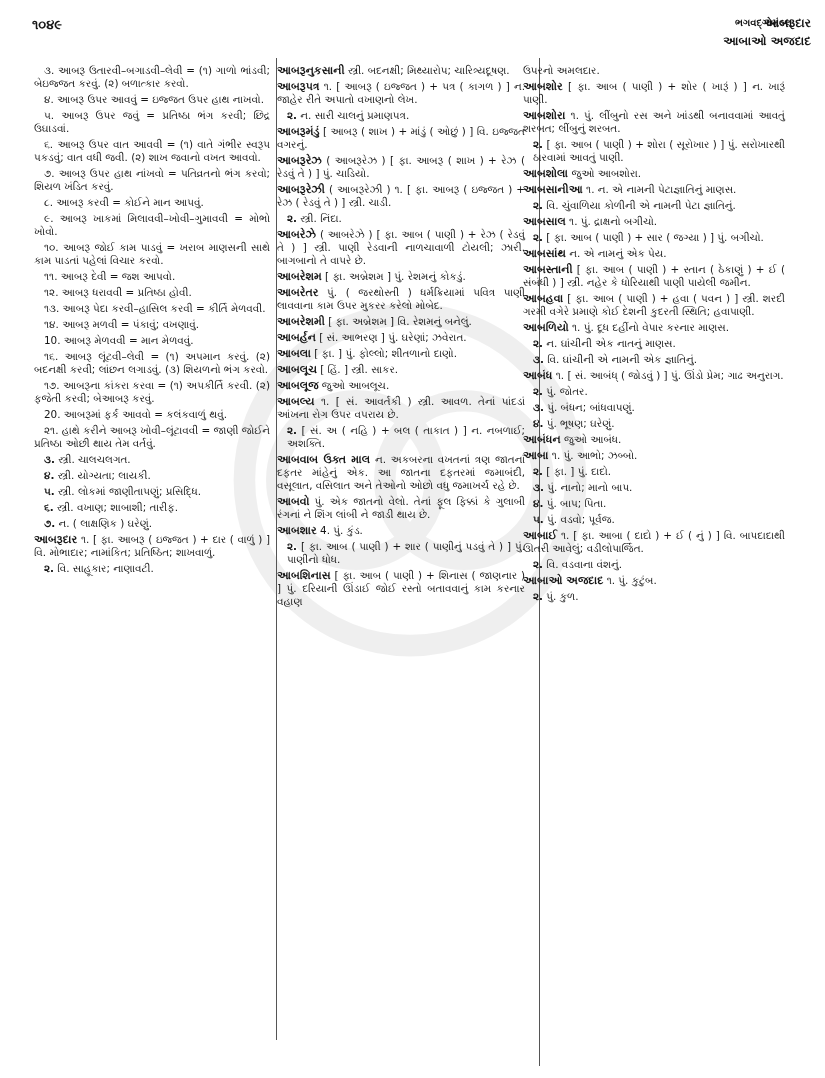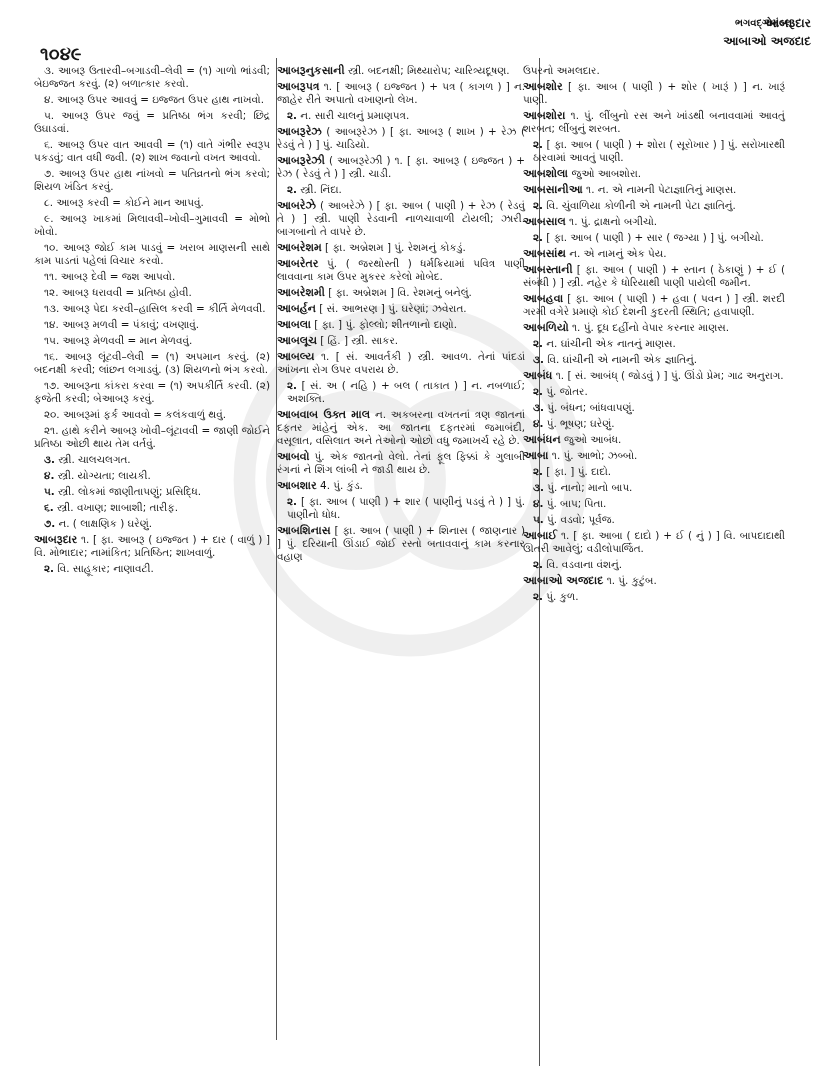--- a/index.html
+++ b/index.html
@@ -7,21 +7,21 @@
     width:825px; height:1078px; background:#ffffff; color:#151515;
     font-family: "DejaVu Sans", "Liberation Sans", sans-serif;
     position:relative; overflow:hidden;
   }
   .page { position:absolute; left:0; top:0; width:825px; height:1078px; }
   .watermark {
     position:absolute; left:230px; top:300px; width:360px; height:360px;
     pointer-events:none; opacity:0.06;
   }
   .hdr { position:absolute; top:0; left:0; width:825px; height:60px; }
-  .hdr .pageno { position:absolute; left:40px; top:17px; font-size:18px; font-weight:bold;margin-top:26px; }
+  .hdr .pageno { position:absolute; left:32px; top:17px; font-size:13px; font-weight:bold; }
   .hdr .title { position:absolute; left:0; width:792px; text-align:right; top:17px; font-size:10px; font-weight:bold; }
   .hdr .guide1 { position:absolute; right:14px; top:16px; font-size:12px; font-weight:bold; }
   .hdr .guide2 { position:absolute; right:14px; top:34px; font-size:12px; font-weight:bold; }
 
   .col { position:absolute; top:64px; font-size:10.4px; line-height:13px; }
   .col1 { left:34px; width:236px; }
   .col2 { left:277px; width:248px; }
   .col3 { left:523px; width:262px; }
   .rule { position:absolute; top:58px; width:1px; background:#555; }
   .rule1 { left:276px; height:982px; }
@@ -59,47 +59,49 @@
       <div class="entry cont">૫. આબરૂ ઉપર જવું = પ્રતિષ્ઠા ભંગ કરવી; છિદ્ર ઉઘાડવાં.</div>
       <div class="entry cont">૬. આબરૂ ઉપર વાત આવવી = (૧) વાતે ગંભીર સ્વરૂપ પકડવું; વાત વધી જવી. (૨) શાખ જવાનો વખત આવવો.</div>
       <div class="entry cont">૭. આબરૂ ઉપર હાથ નાંખવો = પતિવ્રતનો ભંગ કરવો; શિયળ ખંડિત કરવું.</div>
       <div class="entry cont">૮. આબરૂ કરવી = કોઈને માન આપવું.</div>
       <div class="entry cont">૯. આબરૂ ખાકમાં મિલાવવી–ખોવી–ગુમાવવી = મોભો ખોવો.</div>
       <div class="entry cont">૧૦. આબરૂ જોઈ કામ પાડવું = ખરાબ માણસની સાથે કામ પાડતાં પહેલાં વિચાર કરવો.</div>
       <div class="entry cont">૧૧. આબરૂ દેવી = જશ આપવો.</div>
       <div class="entry cont">૧૨. આબરૂ ધરાવવી = પ્રતિષ્ઠા હોવી.</div>
       <div class="entry cont">૧૩. આબરૂ પેદા કરવી–હાસિલ કરવી = કીર્તિ મેળવવી.</div>
       <div class="entry cont">૧૪. આબરૂ મળવી = પંકાવું; વખણાવું.</div>
-      <div class="entry cont">૧૫. આબરૂ મેળવવી = માન મેળવવું.</div>
+      <div class="entry cont">10. આબરૂ મેળવવી = માન મેળવવું.</div>
       <div class="entry cont">૧૬. આબરૂ લૂંટવી–લેવી = (૧) અપમાન કરવું. (૨) બદનક્ષી કરવી; લાંછન લગાડવું. (૩) શિયળનો ભંગ કરવો.</div>
       <div class="entry cont">૧૭. આબરૂના કાંકરા કરવા = (૧) અપકીર્તિ કરવી. (૨) ફજેતી કરવી; બેઆબરૂ કરવું.</div>
-      <div class="entry cont">૨૦. આબરૂમાં ફર્ક આવવો = કલંકવાળું થવું.</div>
+      <div class="entry cont">20. આબરૂમાં ફર્ક આવવો = કલંકવાળું થવું.</div>
       <div class="entry cont">૨૧. હાથે કરીને આબરૂ ખોવી–લૂંટાવવી = જાણી જોઈને પ્રતિષ્ઠા ઓછી થાય તેમ વર્તવું.</div>
       <div class="entry sub"><span class="num">૩.</span> <span>સ્ત્રી. ચાલચલગત.</span></div>
       <div class="entry sub"><span class="num">૪.</span> <span>સ્ત્રી. યોગ્યતા; લાયકી.</span></div>
       <div class="entry sub"><span class="num">૫.</span> <span>સ્ત્રી. લોકમાં જાણીતાપણું; પ્રસિદ્ધિ.</span></div>
       <div class="entry sub"><span class="num">૬.</span> <span>સ્ત્રી. વખાણ; શાબાશી; તારીફ.</span></div>
       <div class="entry sub"><span class="num">૭.</span> <span>ન. ( લાક્ષણિક ) ઘરેણું.</span></div>
       <div class="entry"><span class="hw">આબરૂદાર</span> <span>૧. [ ફા. આબરૂ ( ઇજ્જત ) + દાર ( વાળું ) ] વિ. મોભાદાર; નામાંકિત; પ્રતિષ્ઠિત; શાખવાળું.</span></div>
       <div class="entry sub"><span class="num">૨.</span> <span>વિ. સાહૂકાર; નાણાવટી.</span></div>
     </div>
   <div class="col col2">
       <div class="entry"><span class="hw">આબરૂનુકસાની</span> <span>સ્ત્રી. બદનક્ષી; મિથ્યારોપ; ચારિત્ર્યદૂષણ.</span></div>
       <div class="entry"><span class="hw">આબરૂપત્ર</span> <span>૧. [ આબરૂ ( ઇજ્જત ) + પત્ર ( કાગળ ) ] ન. જાહેર રીતે અપાતો વખાણનો લેખ.</span></div>
       <div class="entry sub"><span class="num">૨.</span> <span>ન. સારી ચાલનું પ્રમાણપત્ર.</span></div>
+      <div class="entry"><span class="hw">આબરૂમંડું</span> <span>[ આબરૂ ( શાખ ) + માંડું ( ઓછું ) ] વિ. ઇજ્જત વગરનું.</span></div>
       <div class="entry"><span class="hw">આબરૂરેઝ</span> <span>( આબરૂરેઝ ) [ ફા. આબરૂ ( શાખ ) + રેઝ ( રેડવું તે ) ] પું. ચાડિયો.</span></div>
       <div class="entry"><span class="hw">આબરૂરેઝી</span> <span>( આબરૂરેઝી ) ૧. [ ફા. આબરૂ ( ઇજ્જત ) + રેઝ ( રેડવું તે ) ] સ્ત્રી. ચાડી.</span></div>
       <div class="entry sub"><span class="num">૨.</span> <span>સ્ત્રી. નિંદા.</span></div>
       <div class="entry"><span class="hw">આબરેઝે</span> <span>( આબરેઝે ) [ ફા. આબ ( પાણી ) + રેઝ ( રેડવું તે ) ] સ્ત્રી. પાણી રેડવાની નાળચાવાળી ટોયલી; ઝારી. બાગબાનો તે વાપરે છે.</span></div>
       <div class="entry"><span class="hw">આબરેશમ</span> <span>[ ફા. અબ્રેશમ ] પું. રેશમનું કોકડું.</span></div>
       <div class="entry"><span class="hw">આબરેતર</span> <span>પું. ( જરથોસ્તી ) ધર્મક્રિયામાં પવિત્ર પાણી લાવવાના કામ ઉપર મુકરર કરેલો મોબેદ.</span></div>
       <div class="entry"><span class="hw">આબરેશમી</span> <span>[ ફા. અબ્રેશમ ] વિ. રેશમનું બનેલું.</span></div>
       <div class="entry"><span class="hw">આબર્હન</span> <span>[ સં. આભરણ ] પું. ઘરેણાં; ઝવેરાત.</span></div>
       <div class="entry"><span class="hw">આબલા</span> <span>[ ફા. ] પું. ફોલ્લો; શીતળાનો દાણો.</span></div>
       <div class="entry"><span class="hw">આબલૂચ</span> <span>[ હિં. ] સ્ત્રી. સાકર.</span></div>
+      <div class="entry"><span class="hw">આબલૂજ</span> <span>જુઓ આબલૂચ.</span></div>
       <div class="entry"><span class="hw">આબલ્ય</span> <span>૧. [ સં. આવર્તકી ) સ્ત્રી. આવળ. તેનાં પાંદડાં આંખના રોગ ઉપર વપરાય છે.</span></div>
       <div class="entry sub"><span class="num">૨.</span> <span>[ સં. અ ( નહિ ) + બલ ( તાકાત ) ] ન. નબળાઈ; અશક્તિ.</span></div>
       <div class="entry"><span class="hw">આબવાબ ઉક્ત માલ</span> <span>ન. અકબરના વખતનાં ત્રણ જાતનાં દફતર માંહેનું એક. આ જાતના દફતરમાં જમાબંદી, વસૂલાત, વસિલાત અને તેઓનો ઓછો વધુ જમાખર્ચ રહે છે.</span></div>
       <div class="entry"><span class="hw">આબવો</span> <span>પું. એક જાતનો વેલો. તેનાં ફૂલ ફિક્કાં કે ગુલાબી રંગનાં ને શિંગ લાંબી ને જાડી થાય છે.</span></div>
       <div class="entry"><span class="hw">આબશાર</span> <span>4. પું. કુંડ.</span></div>
       <div class="entry sub"><span class="num">૨.</span> <span>[ ફા. આબ ( પાણી ) + શાર ( પાણીનું પડવું તે ) ] પું. પાણીનો ધોધ.</span></div>
       <div class="entry"><span class="hw">આબશિનાસ</span> <span>[ ફા. આબ ( પાણી ) + શિનાસ ( જાણનાર ) ] પું. દરિયાની ઊંડાઈ જોઈ રસ્તો બતાવવાનું કામ કરનાર વહાણ</span></div>
     </div>
   <div class="col col3">
       <div class="entry">ઉપરનો અમલદાર.</div>

